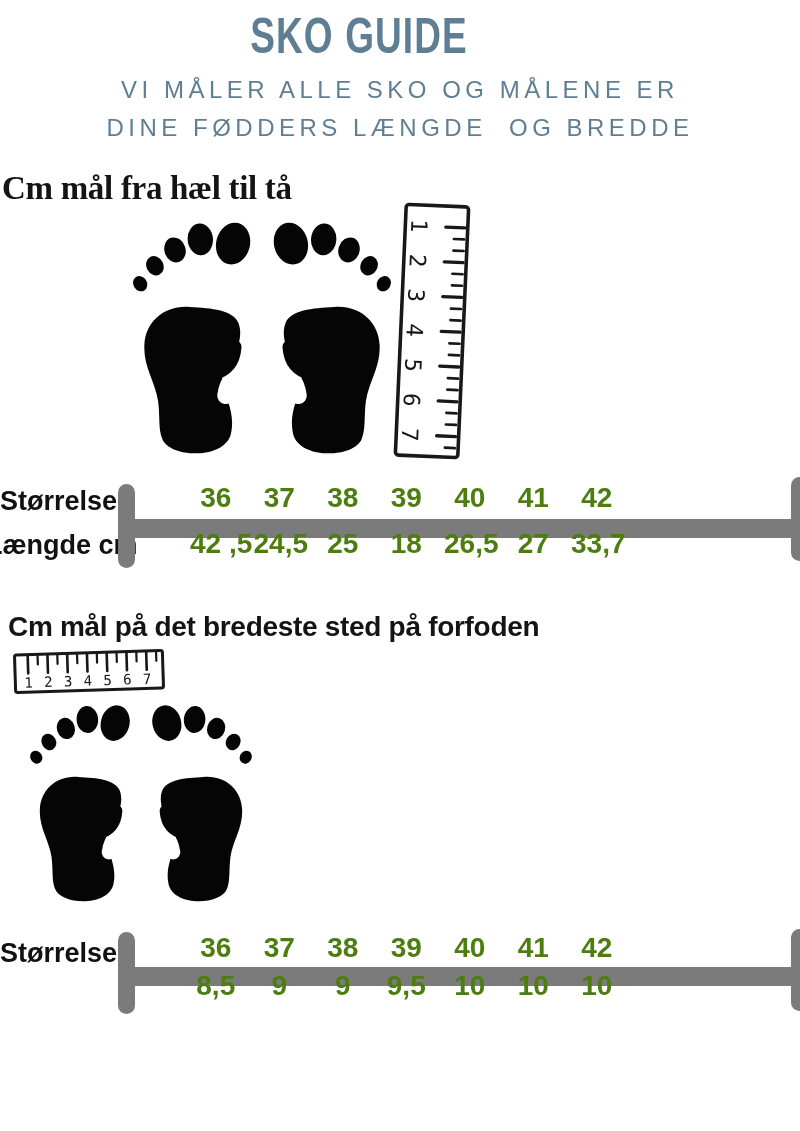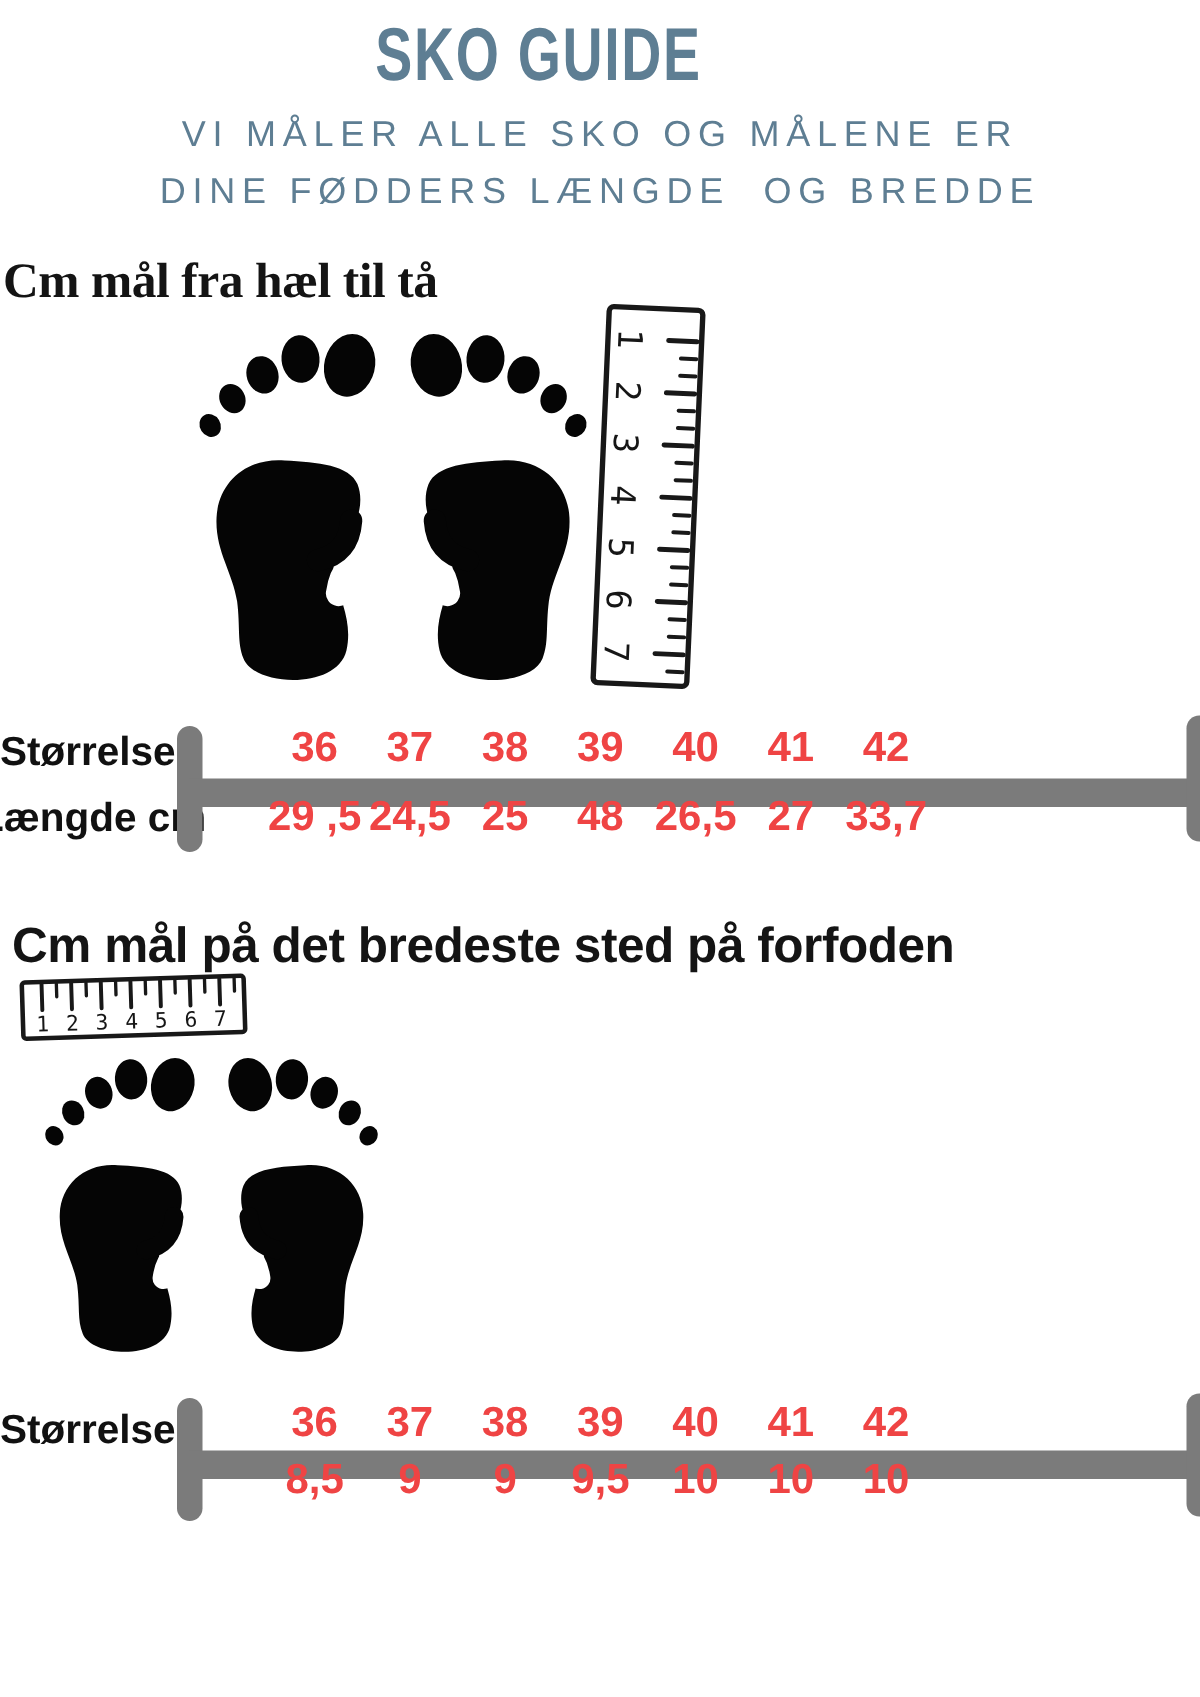--- a/index.html
+++ b/index.html
@@ -31,38 +31,38 @@
     left:0;width:800px;text-align:center;
     font-size:24px;font-weight:500;letter-spacing:4.5px;
     color:var(--accent);white-space:pre;
   }
   .sub1{top:76px;}
   .sub2{top:114px;}
 
   
   .heading{font-weight:700;color:var(--ink);letter-spacing:-0.3px;}
   .h1{left:2px;top:170px;font-size:33px;font-family:Liberation Serif, serif;}
-  .h2{left:8px;top:611px;font-size:33px;}
+  .h2{left:8px;top:611px;font-size:28px;}
 
   
   .foot-svg{position:absolute;}
   .ruler{position:absolute;}
   .ruler-v{left:398px;top:203px;transform:rotate(2.5deg);}
   .ruler-h{left:13px;top:650px;transform:rotate(-1.8deg);}
 
   
   .rowlbl{position:absolute;font-size:27px;font-weight:600;color:#111;white-space:pre;}
   .cap{position:absolute;width:17px;background:var(--bar);border-radius:9px;}
   .hbar{position:absolute;left:126px;width:674px;height:19px;background:var(--bar);}
   .cells{
     position:absolute;left:178px;
     display:grid;grid-template-columns:repeat(7,63.5px);
   }
   .cells .cell{
-    text-align:center;font-size:28px;font-weight:700;color:#ef4444;white-space:pre;
+    text-align:center;font-size:28px;font-weight:700;color:#4d7c0f;white-space:pre;margin-left:12px;
   }
 </style>
 </head>
 <body>
 
 <svg width="0" height="0" style="position:absolute" aria-hidden="true">
   <defs>
     <g id="foot">
       <ellipse cx="97" cy="28" rx="16" ry="20" transform="rotate(14 97 28)"></ellipse>
       <ellipse cx="66" cy="24" rx="12" ry="15" transform="rotate(-5 66 24)"></ellipse>
@@ -139,24 +139,24 @@
   <div class="cells" style="top:482px">
       <span class="cell">36</span>
       <span class="cell">37</span>
       <span class="cell">38</span>
       <span class="cell">39</span>
       <span class="cell">40</span>
       <span class="cell">41</span>
       <span class="cell">42</span>
     </div>
   <div class="cells" style="top:528px">
-      <span class="cell">29 ,5</span>
+      <span class="cell">42 ,5</span>
       <span class="cell">24,5</span>
       <span class="cell">25</span>
-      <span class="cell">48</span>
+      <span class="cell">18</span>
       <span class="cell">26,5</span>
       <span class="cell">27</span>
       <span class="cell">33,7</span>
     </div>
 </div>
 
 <div class="abs heading h2">Cm mål på det bredeste sted på forfoden</div>
 
 <svg class="ruler ruler-h" width="152" height="43" viewBox="0 0 150 42">
     <rect x="2" y="2.5" width="146" height="37" rx="2" fill="#fff" stroke="#181818" stroke-width="3"></rect>

